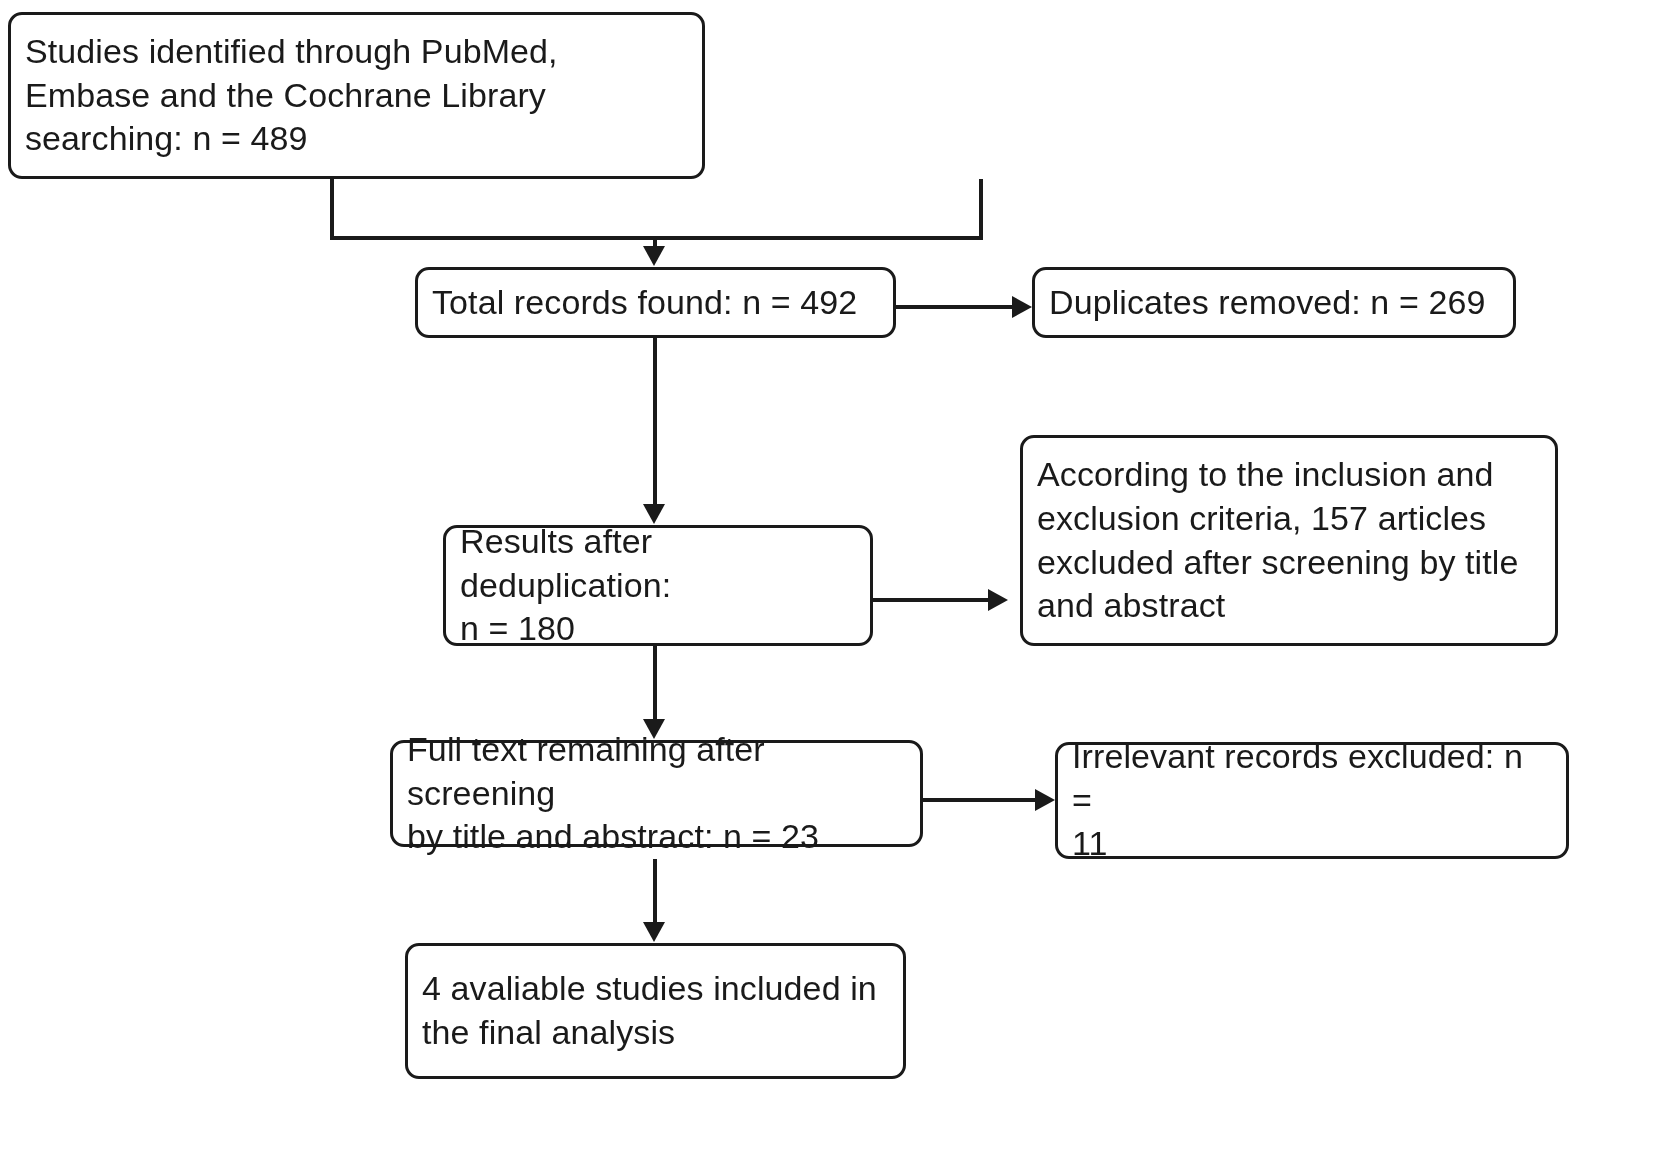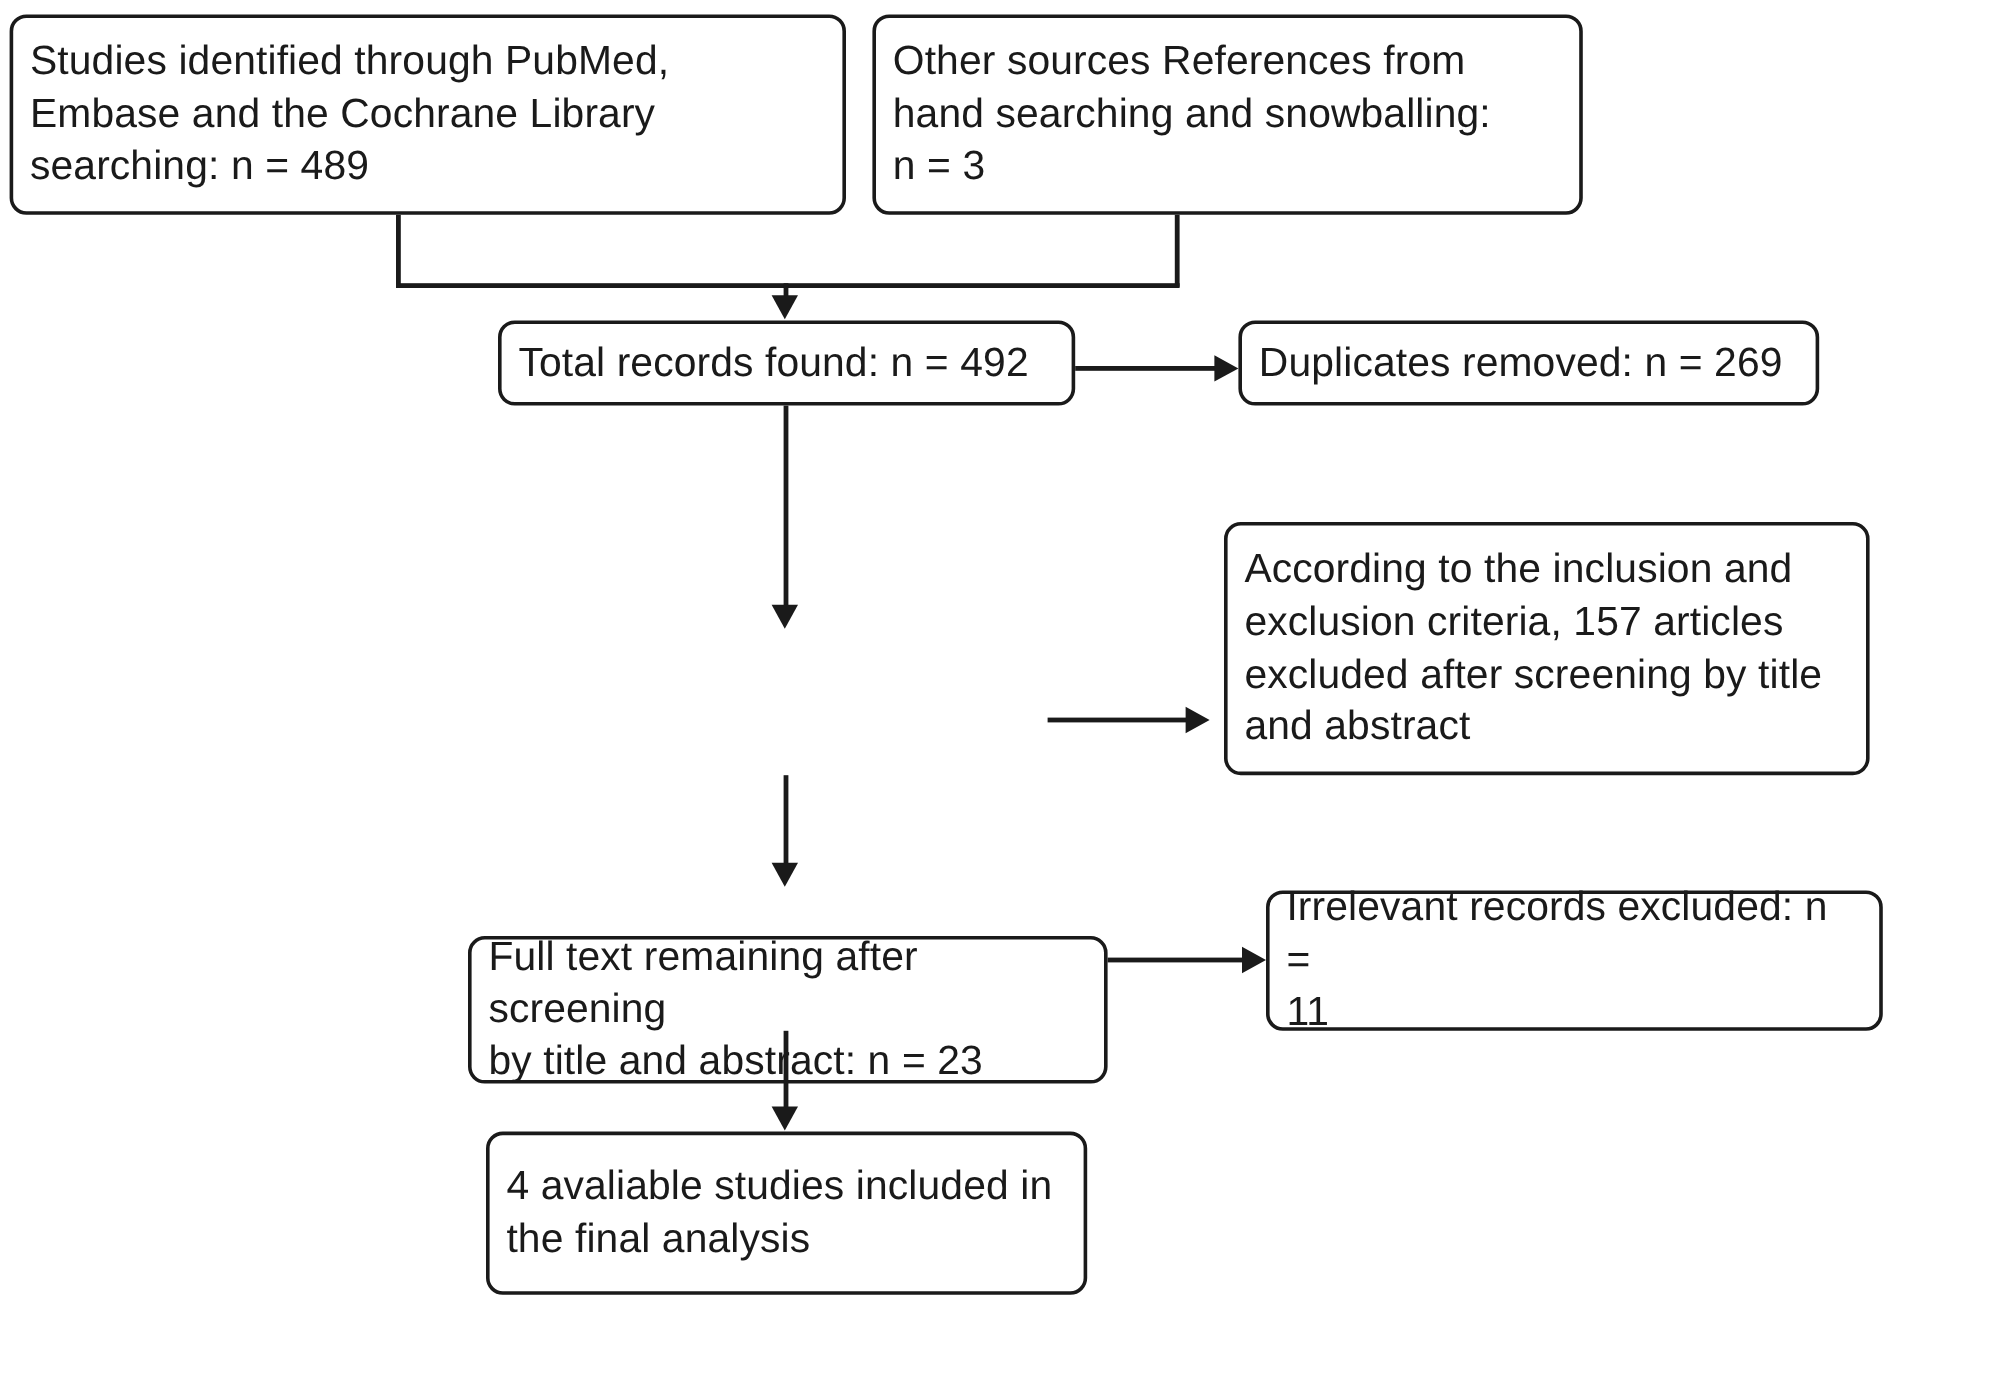--- a/index.html
+++ b/index.html
@@ -35,21 +35,21 @@
     white-space: pre-line;
     color: #1a1a1a;
   }
   
   #box-sources-database { left: 8px;    top: 12px;   width: 697px; height: 167px; }
   #box-sources-other    { left: 727px;  top: 12px;   width: 592px; height: 167px; }
   #box-total-records    { left: 415px;  top: 267px;  width: 481px; height: 71px;  }
   #box-duplicates       { left: 1032px; top: 267px;  width: 484px; height: 71px;  }
   #box-dedup-results    { left: 443px;  top: 525px;  width: 430px; height: 121px; }
   #box-screen-excluded  { left: 1008px; top: 435px;  width: 538px; height: 211px; margin-left: 12px; }
-  #box-fulltext         { left: 390px;  top: 780px;  width: 533px; height: 123px; }
+  #box-fulltext         { left: 390px;  top: 740px;  width: 533px; height: 107px; }
   #box-irrelevant       { left: 1055px; top: 742px;  width: 514px; height: 117px; }
   #box-final            { left: 405px;  top: 943px;  width: 501px; height: 136px; }
 
   
   .conn-v {
     position: absolute;
     width: 0;
     border-left: 4px solid #1a1a1a;
   }
   .conn-h {
@@ -103,34 +103,33 @@
 <body>
 
 <div id="canvas">
 
   <div class="flow-box" id="box-sources-database">
     <span class="box-text">Studies identified through PubMed,
 Embase and the Cochrane Library
 searching: n = 489</span>
   </div>
 
-  <div class="flow-box" id="box-sources-other">
-    <span class="box-text">Other sources References from
-hand searching and snowballing:
-n = 3</span>
-  </div>
 
   <div class="flow-box" id="box-total-records">
     <span class="box-text">Total records found: n = 492</span>
   </div>
 
   <div class="flow-box" id="box-duplicates">
     <span class="box-text">Duplicates removed: n = 269</span>
   </div>
 
+  <div class="flow-box" id="box-dedup-results">
+    <span class="box-text">Results after deduplication:
+n = 180</span>
+  </div>
 
   <div class="flow-box" id="box-screen-excluded">
     <span class="box-text">According to the inclusion and
 exclusion criteria, 157 articles
 excluded after screening by title
 and abstract</span>
   </div>
 
   <div class="flow-box" id="box-fulltext">
     <span class="box-text">Full text remaining after screening

